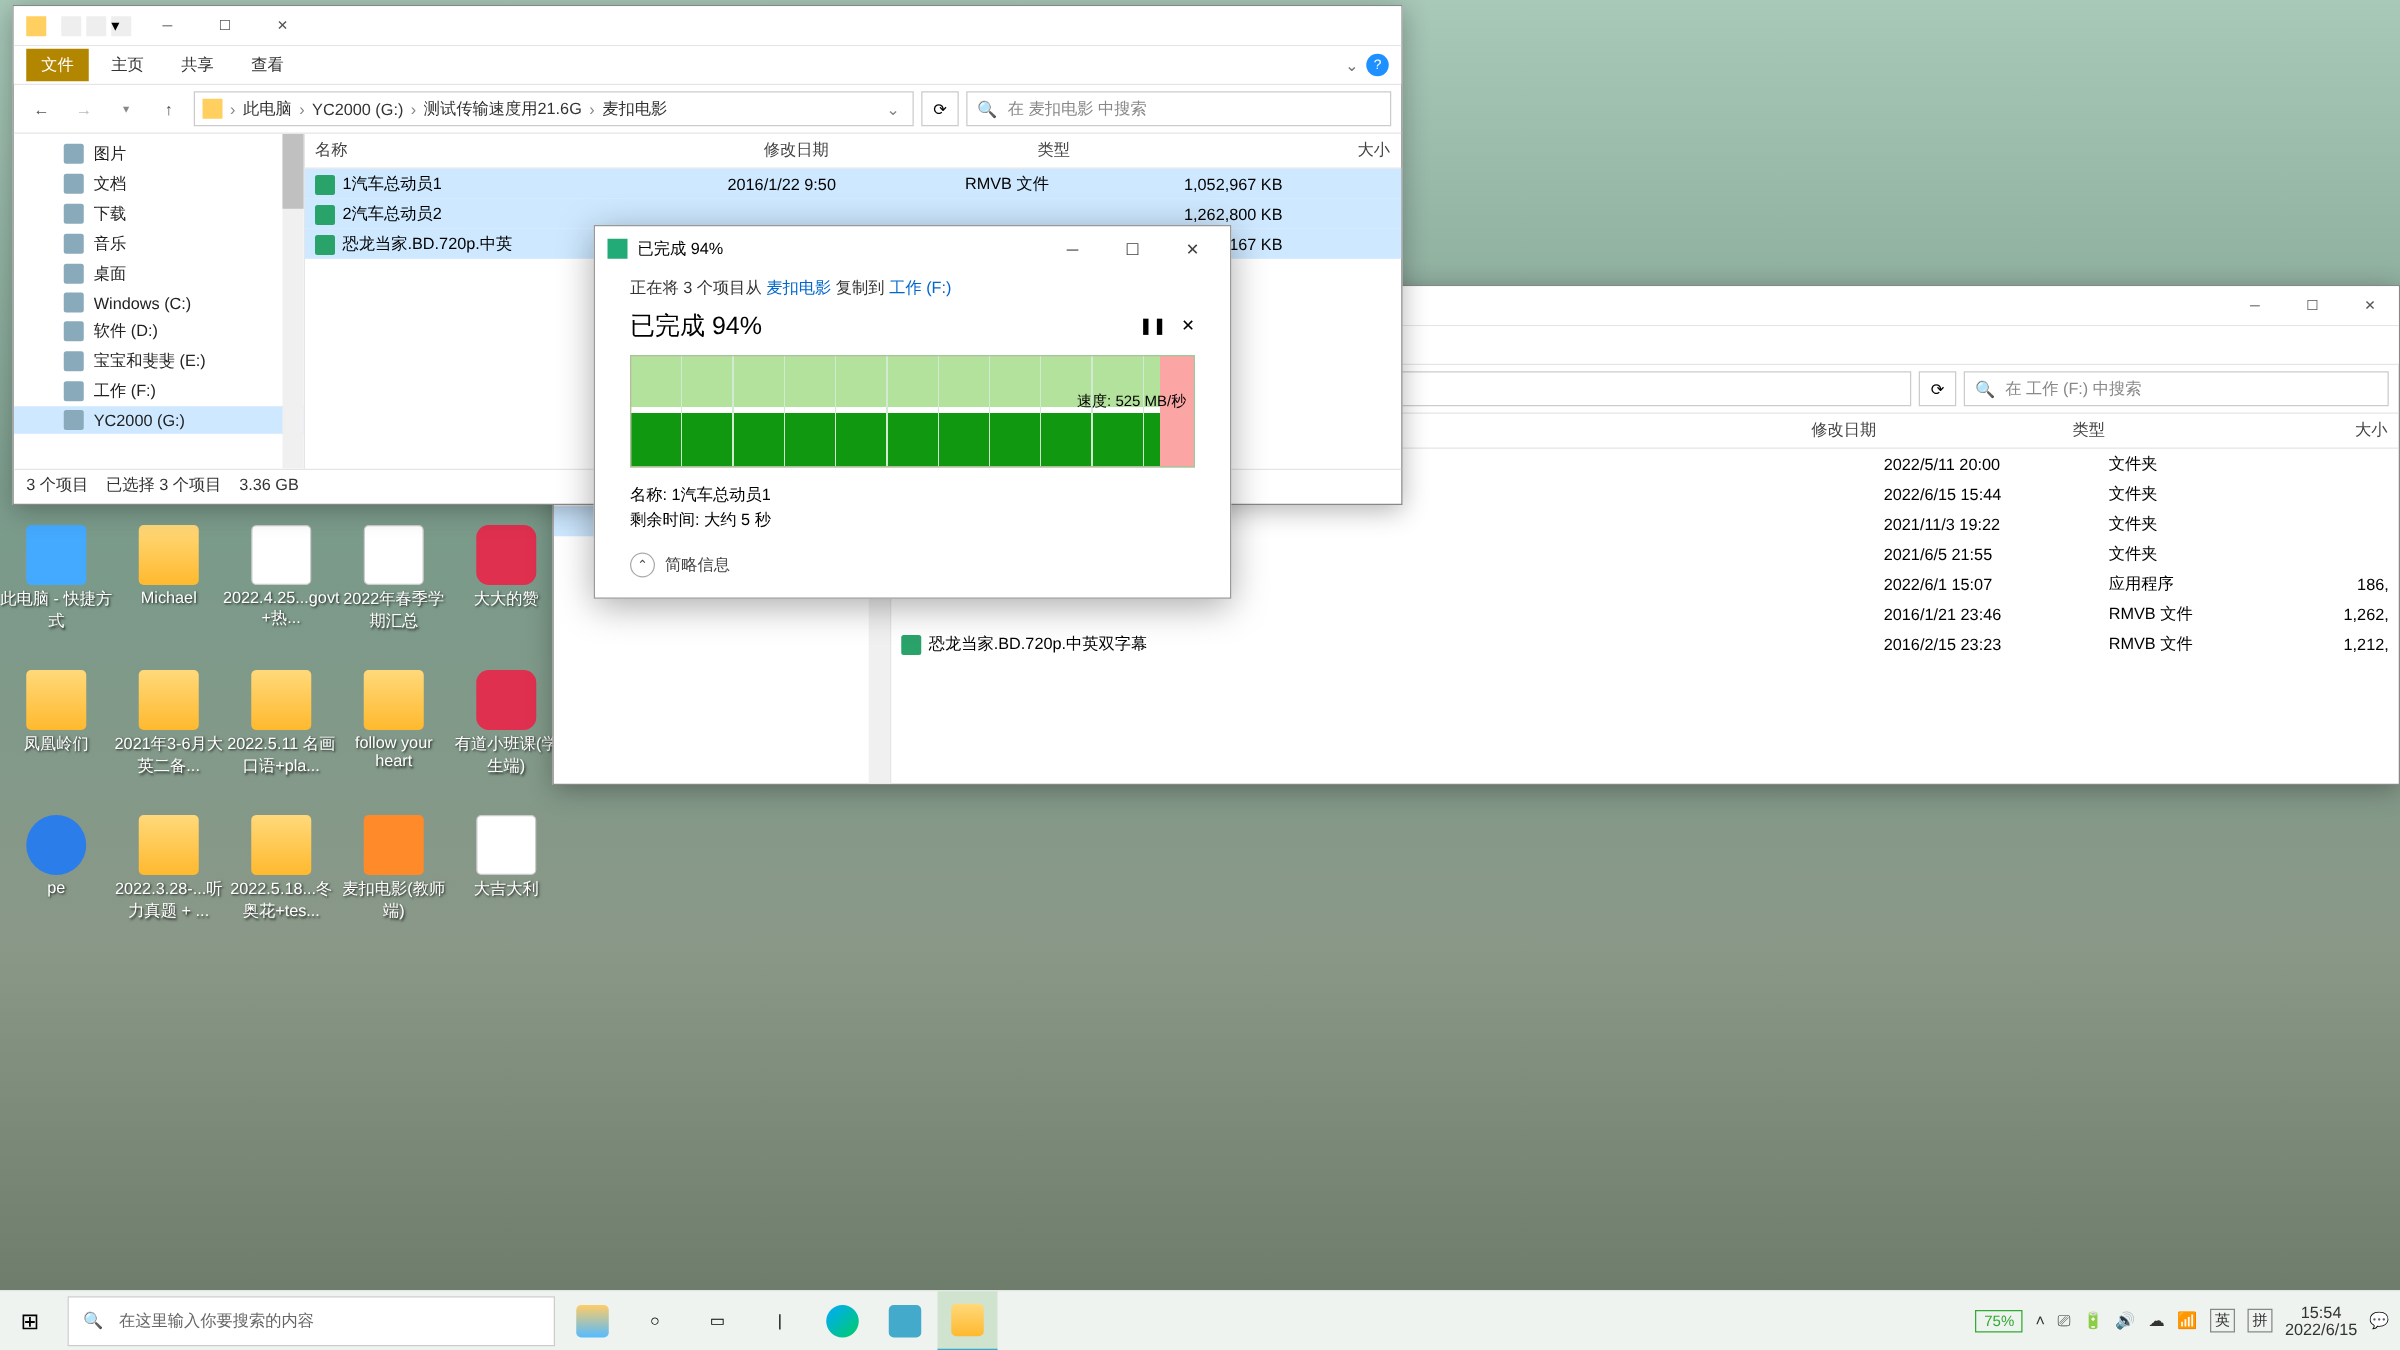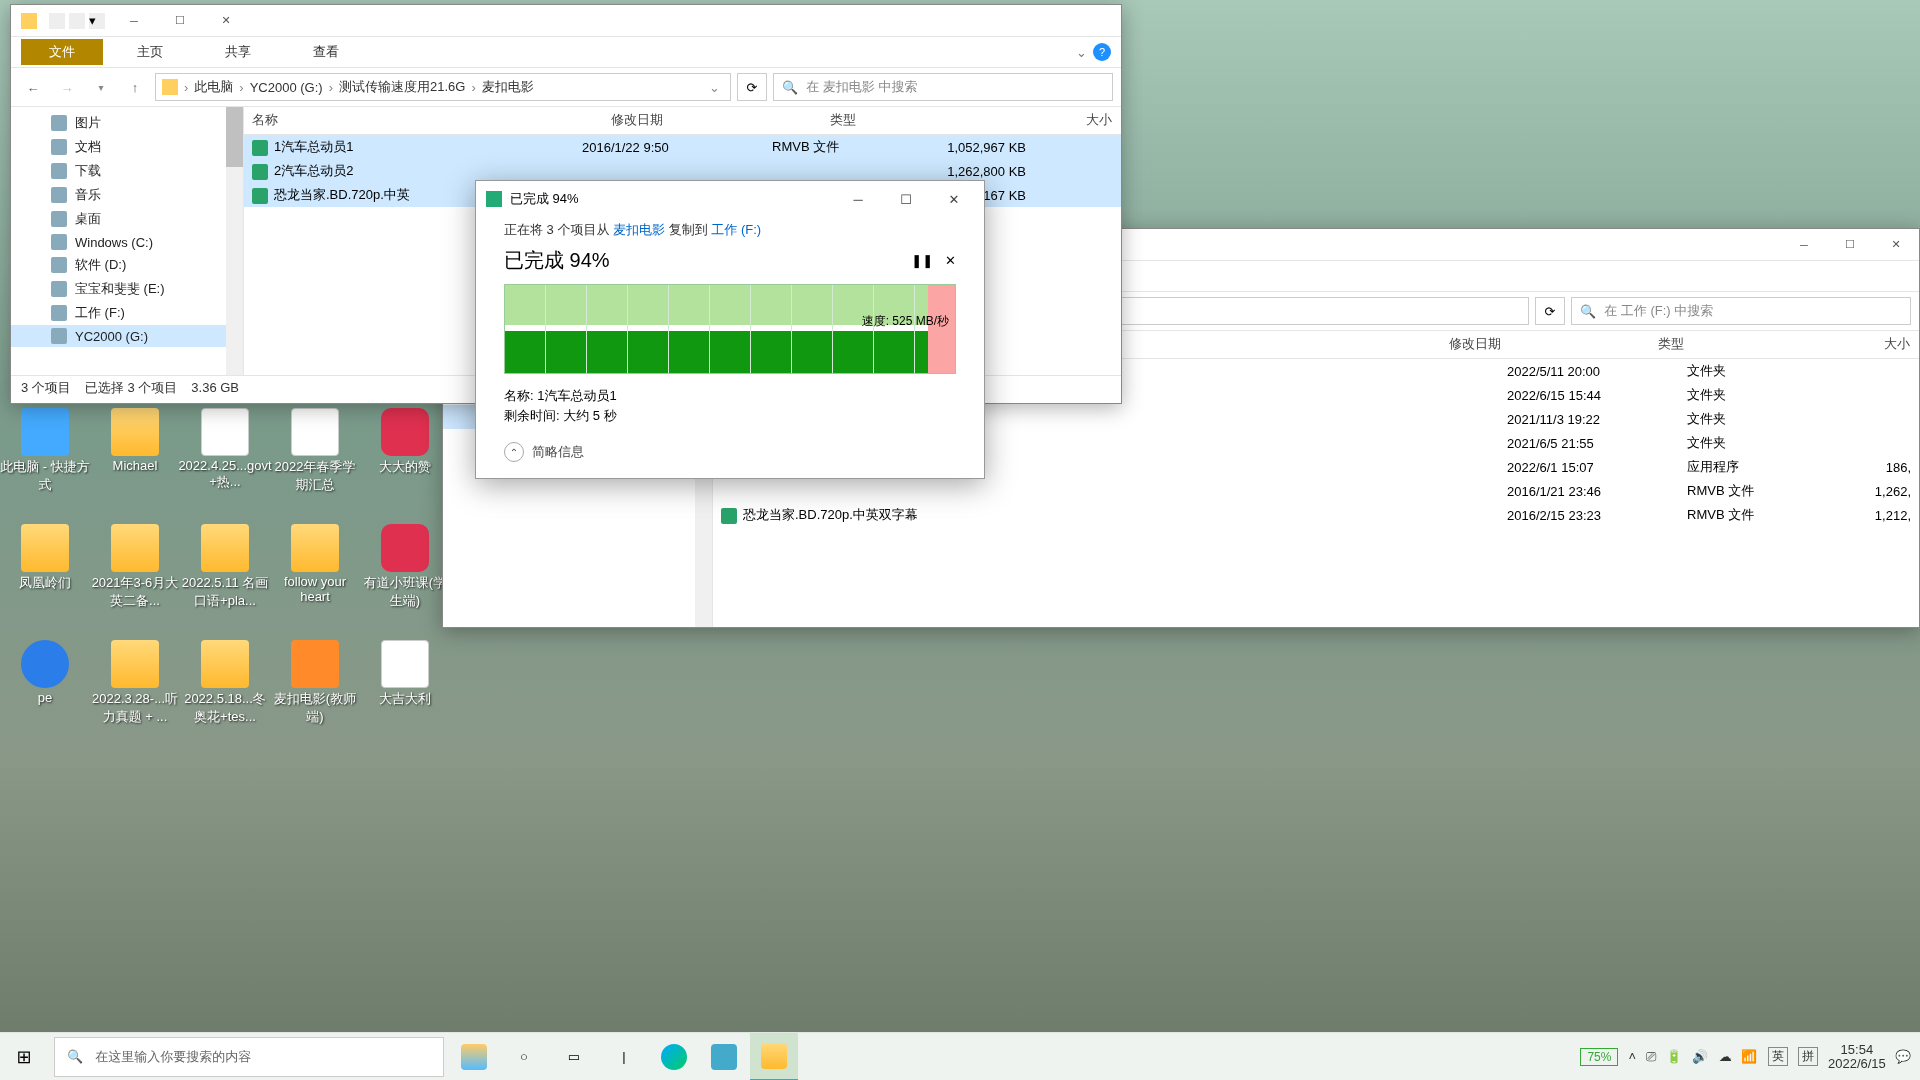--- a/index.html
+++ b/index.html
@@ -1,40 +1,40 @@
 <!DOCTYPE html>
 <html><head>
 <meta charset="utf-8">
 <style>
 *{margin:0;padding:0;box-sizing:border-box;font-family:"Microsoft YaHei","Segoe UI",sans-serif;font-size:13px;}
 body{width:1920px;height:1080px;overflow:hidden;position:relative;background:linear-gradient(180deg,#a8c8b8 0%,#7a9a8a 40%,#8a9888 70%,#6a7868 100%);}
 
 
-.desktop{position:absolute;top:408px;left:0;display:grid;grid-template-columns:repeat(5,90px);gap:30px 0;}
+.desktop{position:absolute;top:420px;left:0;display:grid;grid-template-columns:repeat(5,90px);gap:30px 0;}
 .dicon{display:flex;flex-direction:column;align-items:center;color:#fff;text-shadow:1px 1px 2px rgba(0,0,0,.8);font-size:12px;text-align:center;cursor:pointer;}
 .dicon .ic{width:48px;height:48px;background:#fc5;border-radius:4px;margin-bottom:2px;}
 .dicon .ic.pc{background:#4af;}
 .dicon .ic.f{background:linear-gradient(#ffd97a,#ffb92e);}
 .dicon .ic.r{background:#e03050;border-radius:10px;}
 .dicon .ic.b{background:#2b7de9;border-radius:50%;}
 .dicon .ic.or{background:#ff8a2a;}
 .dicon .ic.w{background:#fff;border:1px solid #ccc;}
 
 
 .window{position:absolute;background:#fff;border:1px solid #888;box-shadow:0 4px 20px rgba(0,0,0,.3);}
 .titlebar{height:32px;display:flex;align-items:center;background:#fff;border-bottom:1px solid #e5e5e5;}
 .titlebar .ticon{width:16px;height:16px;background:#ffd060;margin:0 6px 0 10px;}
 .titlebar .qat{display:flex;gap:4px;padding:0 6px;}
 .titlebar .qat span{width:16px;height:16px;background:#eee;}
 .titlebar .title{flex:1;padding-left:8px;color:#555;}
 .winbtns{display:flex;}
 .winbtns div{width:46px;height:32px;display:flex;align-items:center;justify-content:center;color:#555;font-size:11px;}
 
 .ribbon-tabs{height:30px;display:flex;align-items:center;background:#fff;padding:0 10px;gap:6px;}
-.ribbon-tabs .tab{padding:4px 28px;color:#333;}
+.ribbon-tabs .tab{padding:4px 12px;color:#333;}
 .ribbon-tabs .tab.file{background:#b38600;color:#fff;}
 .ribbon-tabs .spacer{flex:1;}
 .ribbon-tabs .chev{color:#777;}
 .ribbon-tabs .help{width:18px;height:18px;border-radius:50%;background:#1e90ff;color:#fff;display:flex;align-items:center;justify-content:center;font-size:11px;}
 
 .navrow{height:40px;display:flex;align-items:center;border-top:1px solid #e5e5e5;border-bottom:1px solid #e5e5e5;padding:0 8px;gap:6px;}
 .navbtn{width:28px;height:28px;display:flex;align-items:center;justify-content:center;color:#555;}
 .addrbar{flex:1;height:28px;border:1px solid #ccc;display:flex;align-items:center;padding:0 6px;gap:2px;}
 .addrbar .seg{color:#333;}
 .addrbar .caret{color:#888;padding:0 4px;}

